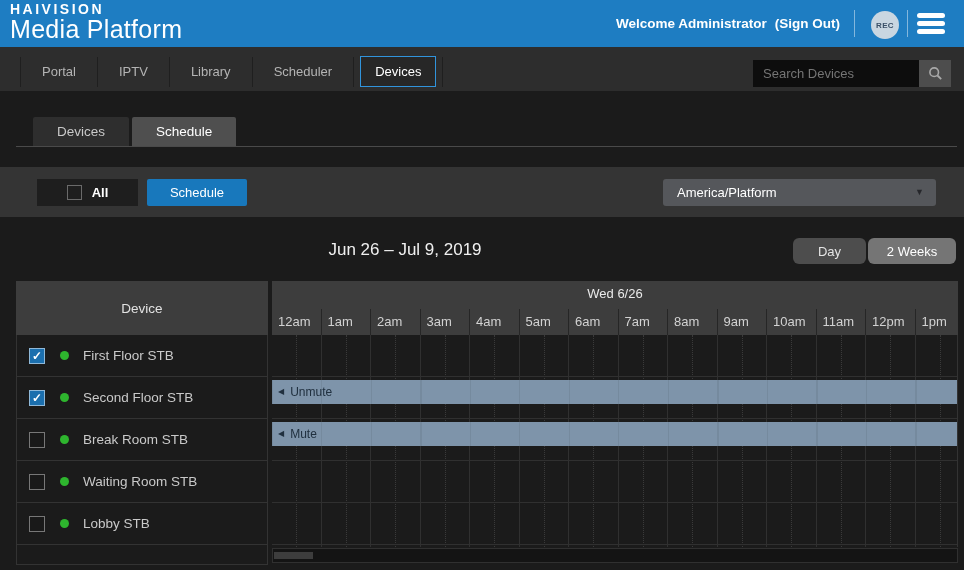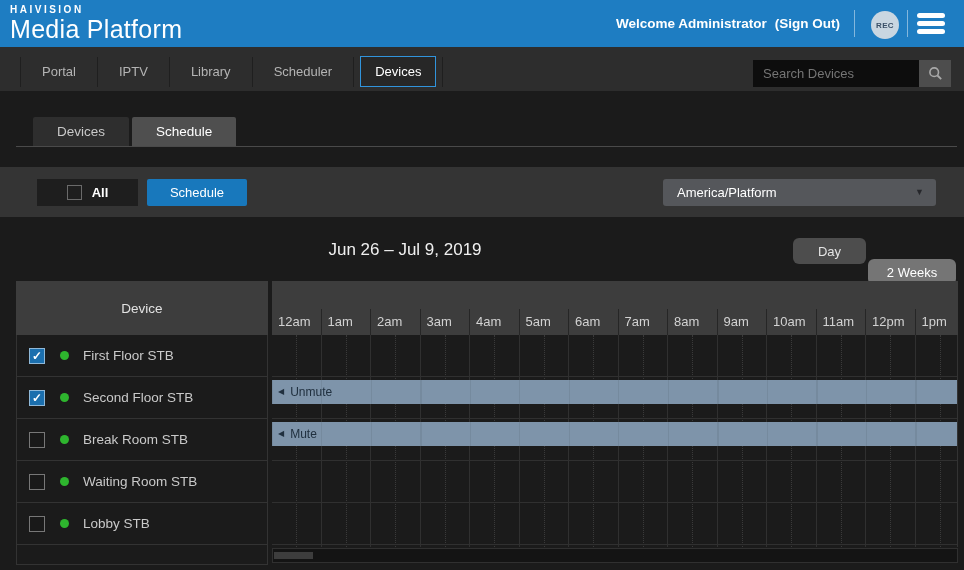--- a/index.html
+++ b/index.html
@@ -5,21 +5,21 @@
   * { margin:0; padding:0; box-sizing:border-box; }
   html,body { background:#000; }
   #app {
     position:relative; width:964px; height:570px; overflow:hidden;
     background:#1b1b1b; font-family:"Liberation Sans", sans-serif;
     -webkit-font-smoothing:antialiased;
   }
   
   .top-header { position:absolute; top:0; left:0; width:964px; height:47px; background:#1e7dc2; }
   .brand { position:absolute; left:10px; top:4px; color:#fff; cursor:default; }
-  .brand-top { font-size:10px; font-weight:bold; letter-spacing:2.5px; line-height:11px; }
+  .brand-top { font-size:14px; font-weight:bold; letter-spacing:2.5px; line-height:11px; }
   .brand-name { font-size:25px; font-weight:300; line-height:28px; letter-spacing:0.3px; }
   .welcome-wrap { position:absolute; right:124px; top:0; height:47px; display:flex; align-items:center; gap:8px;
                   color:#fff; font-size:13.5px; font-weight:bold; }
   .signout { color:#fff; text-decoration:none; cursor:pointer; }
   .hdr-div { position:absolute; top:10px; width:1px; height:27px; background:rgba(255,255,255,0.45); }
   .rec-badge { position:absolute; left:871px; top:11px; width:28px; height:28px; border-radius:50%;
                background:#c9d6e1; color:#3a5068; font-size:8px; font-weight:bold; letter-spacing:0.3px;
                display:flex; align-items:center; justify-content:center; cursor:pointer; }
   .hamburger { position:absolute; right:19px; top:13px; width:28px; height:21px; cursor:pointer;
                display:flex; flex-direction:column; justify-content:space-between; }
@@ -164,25 +164,26 @@
     <button class="schedule-btn">Schedule</button>
     <div class="tz-select">
       <span>America/Platform</span>
       <span class="tz-caret">▼</span>
     </div>
   </div>
 
   <div class="period-title">Jun 26 – Jul 9, 2019</div>
   <div class="range-group" id="range-group">
       <div class="range-btn day">Day</div>
-      <div class="range-btn active" style="width: 88px; margin-top: 21px;">2 Weeks</div>
+      <div class="range-btn active" style="width: 88px;">2 Weeks</div>
     </div>
 
   <div class="device-header">Device</div>
   <div class="tl-header">
+    <div class="tl-day">Wed 6/26</div>
     <div class="hour-row" id="hour-row">
         <div class="hour-cell">12am</div>
         <div class="hour-cell">1am</div>
         <div class="hour-cell">2am</div>
         <div class="hour-cell">3am</div>
         <div class="hour-cell">4am</div>
         <div class="hour-cell">5am</div>
         <div class="hour-cell">6am</div>
         <div class="hour-cell">7am</div>
         <div class="hour-cell">8am</div>

